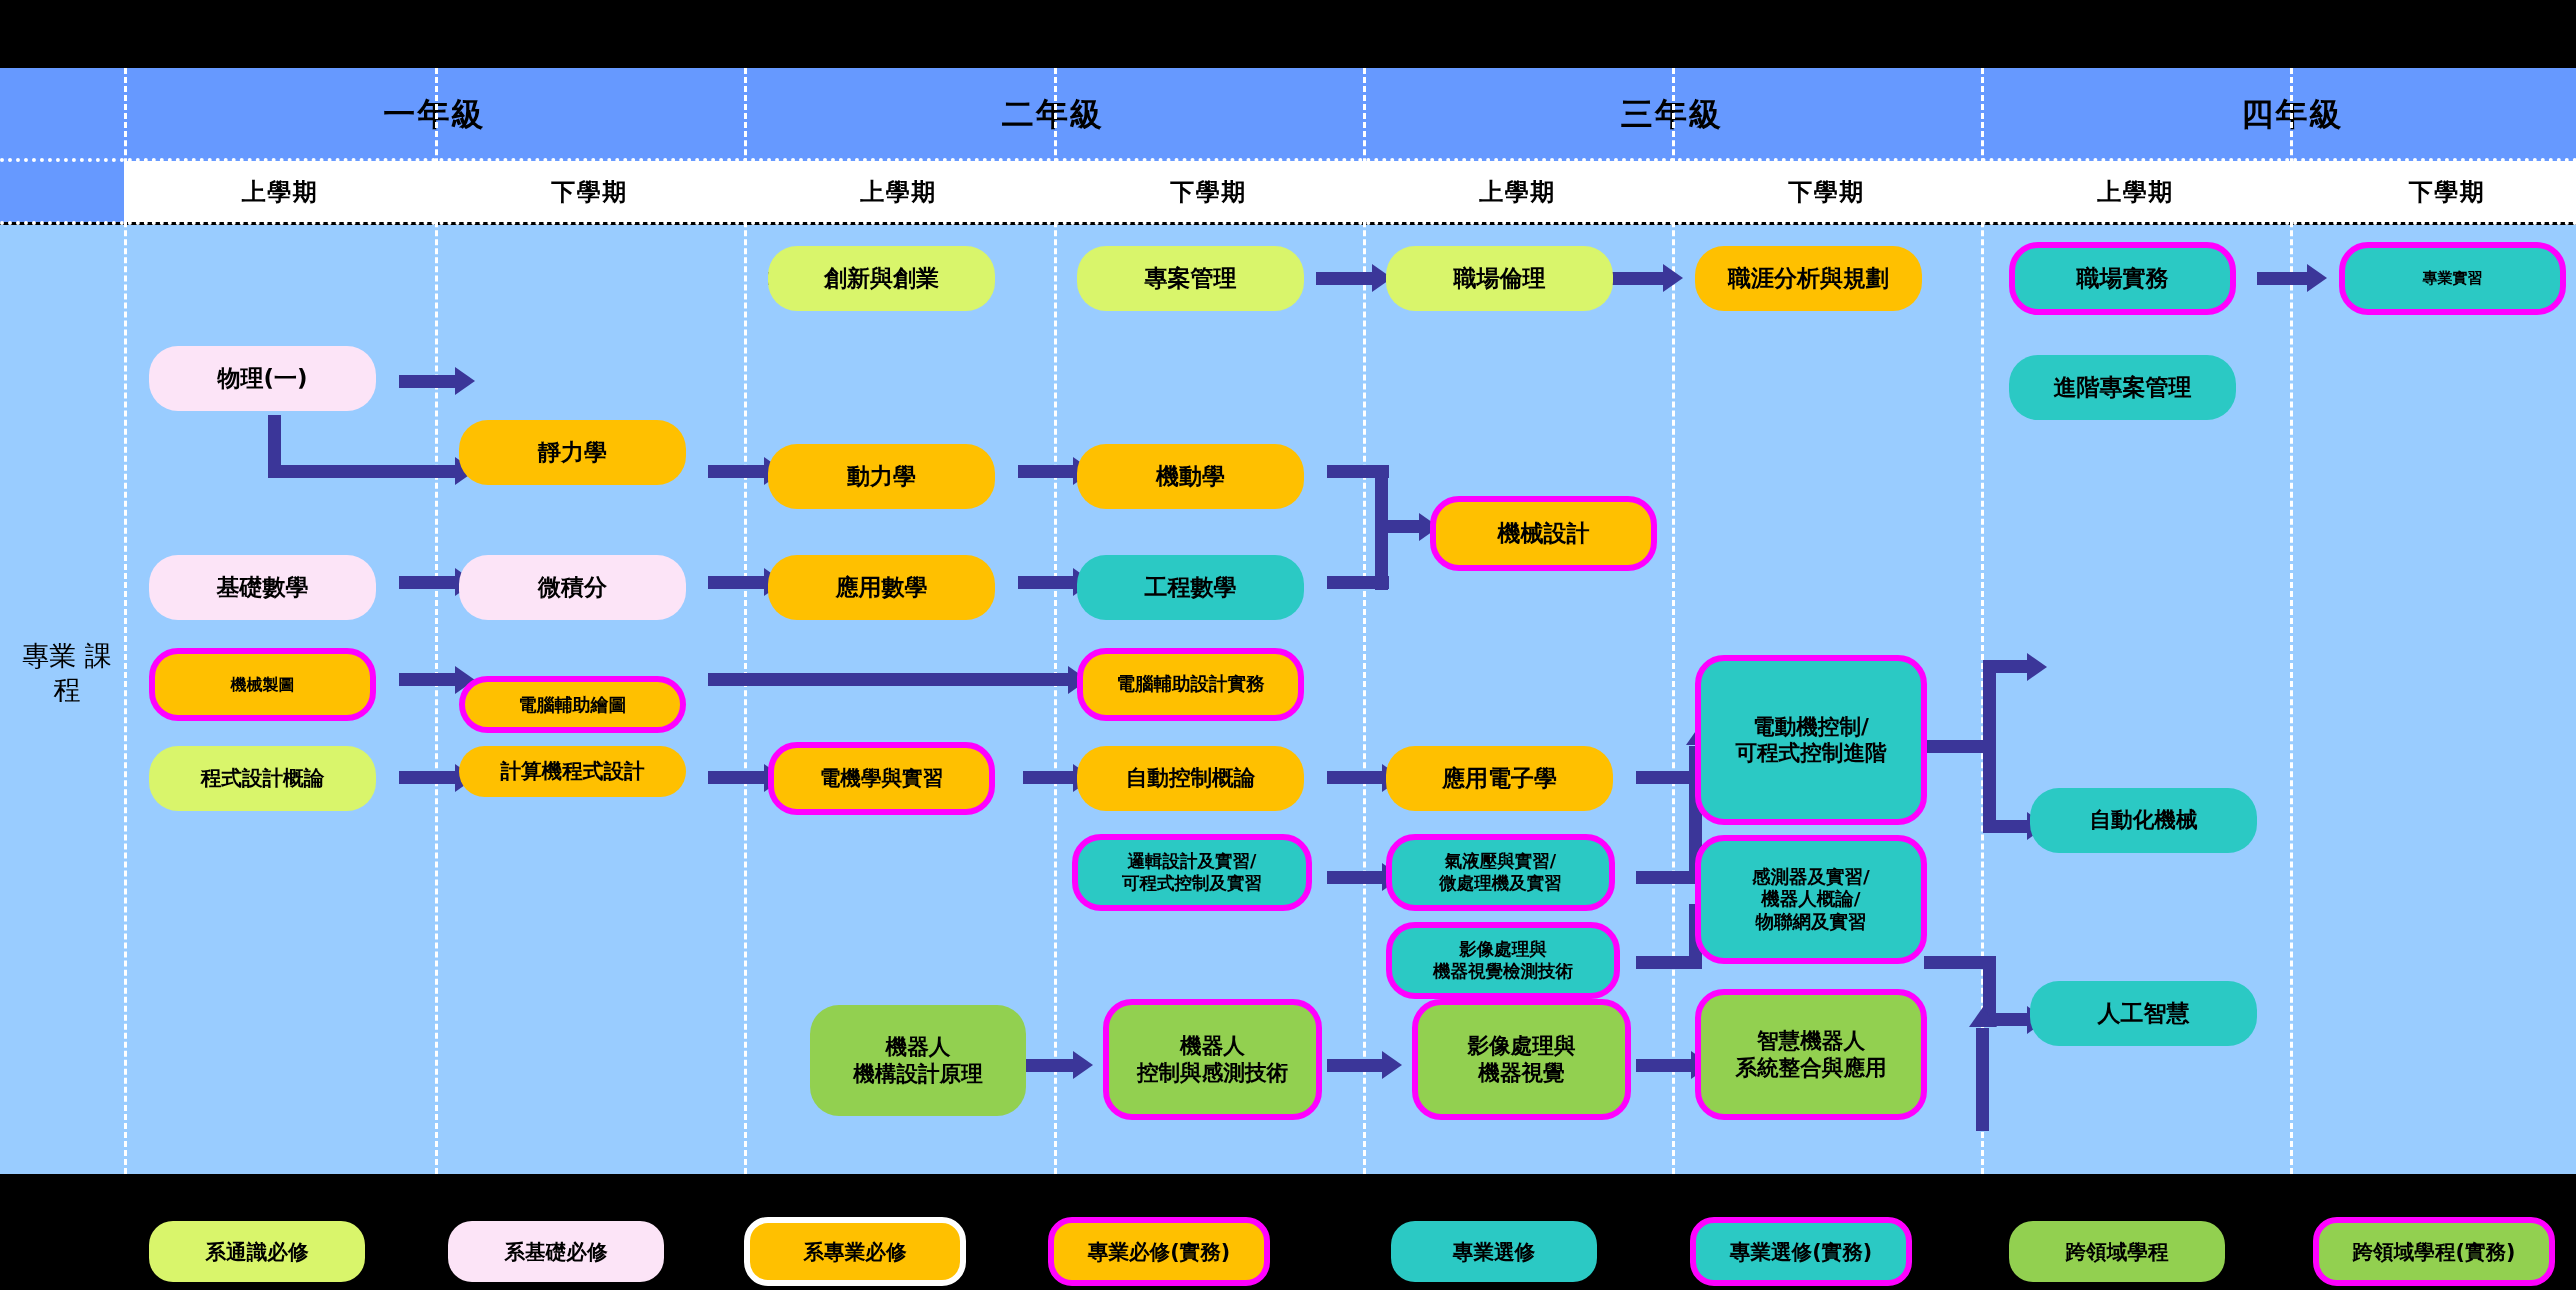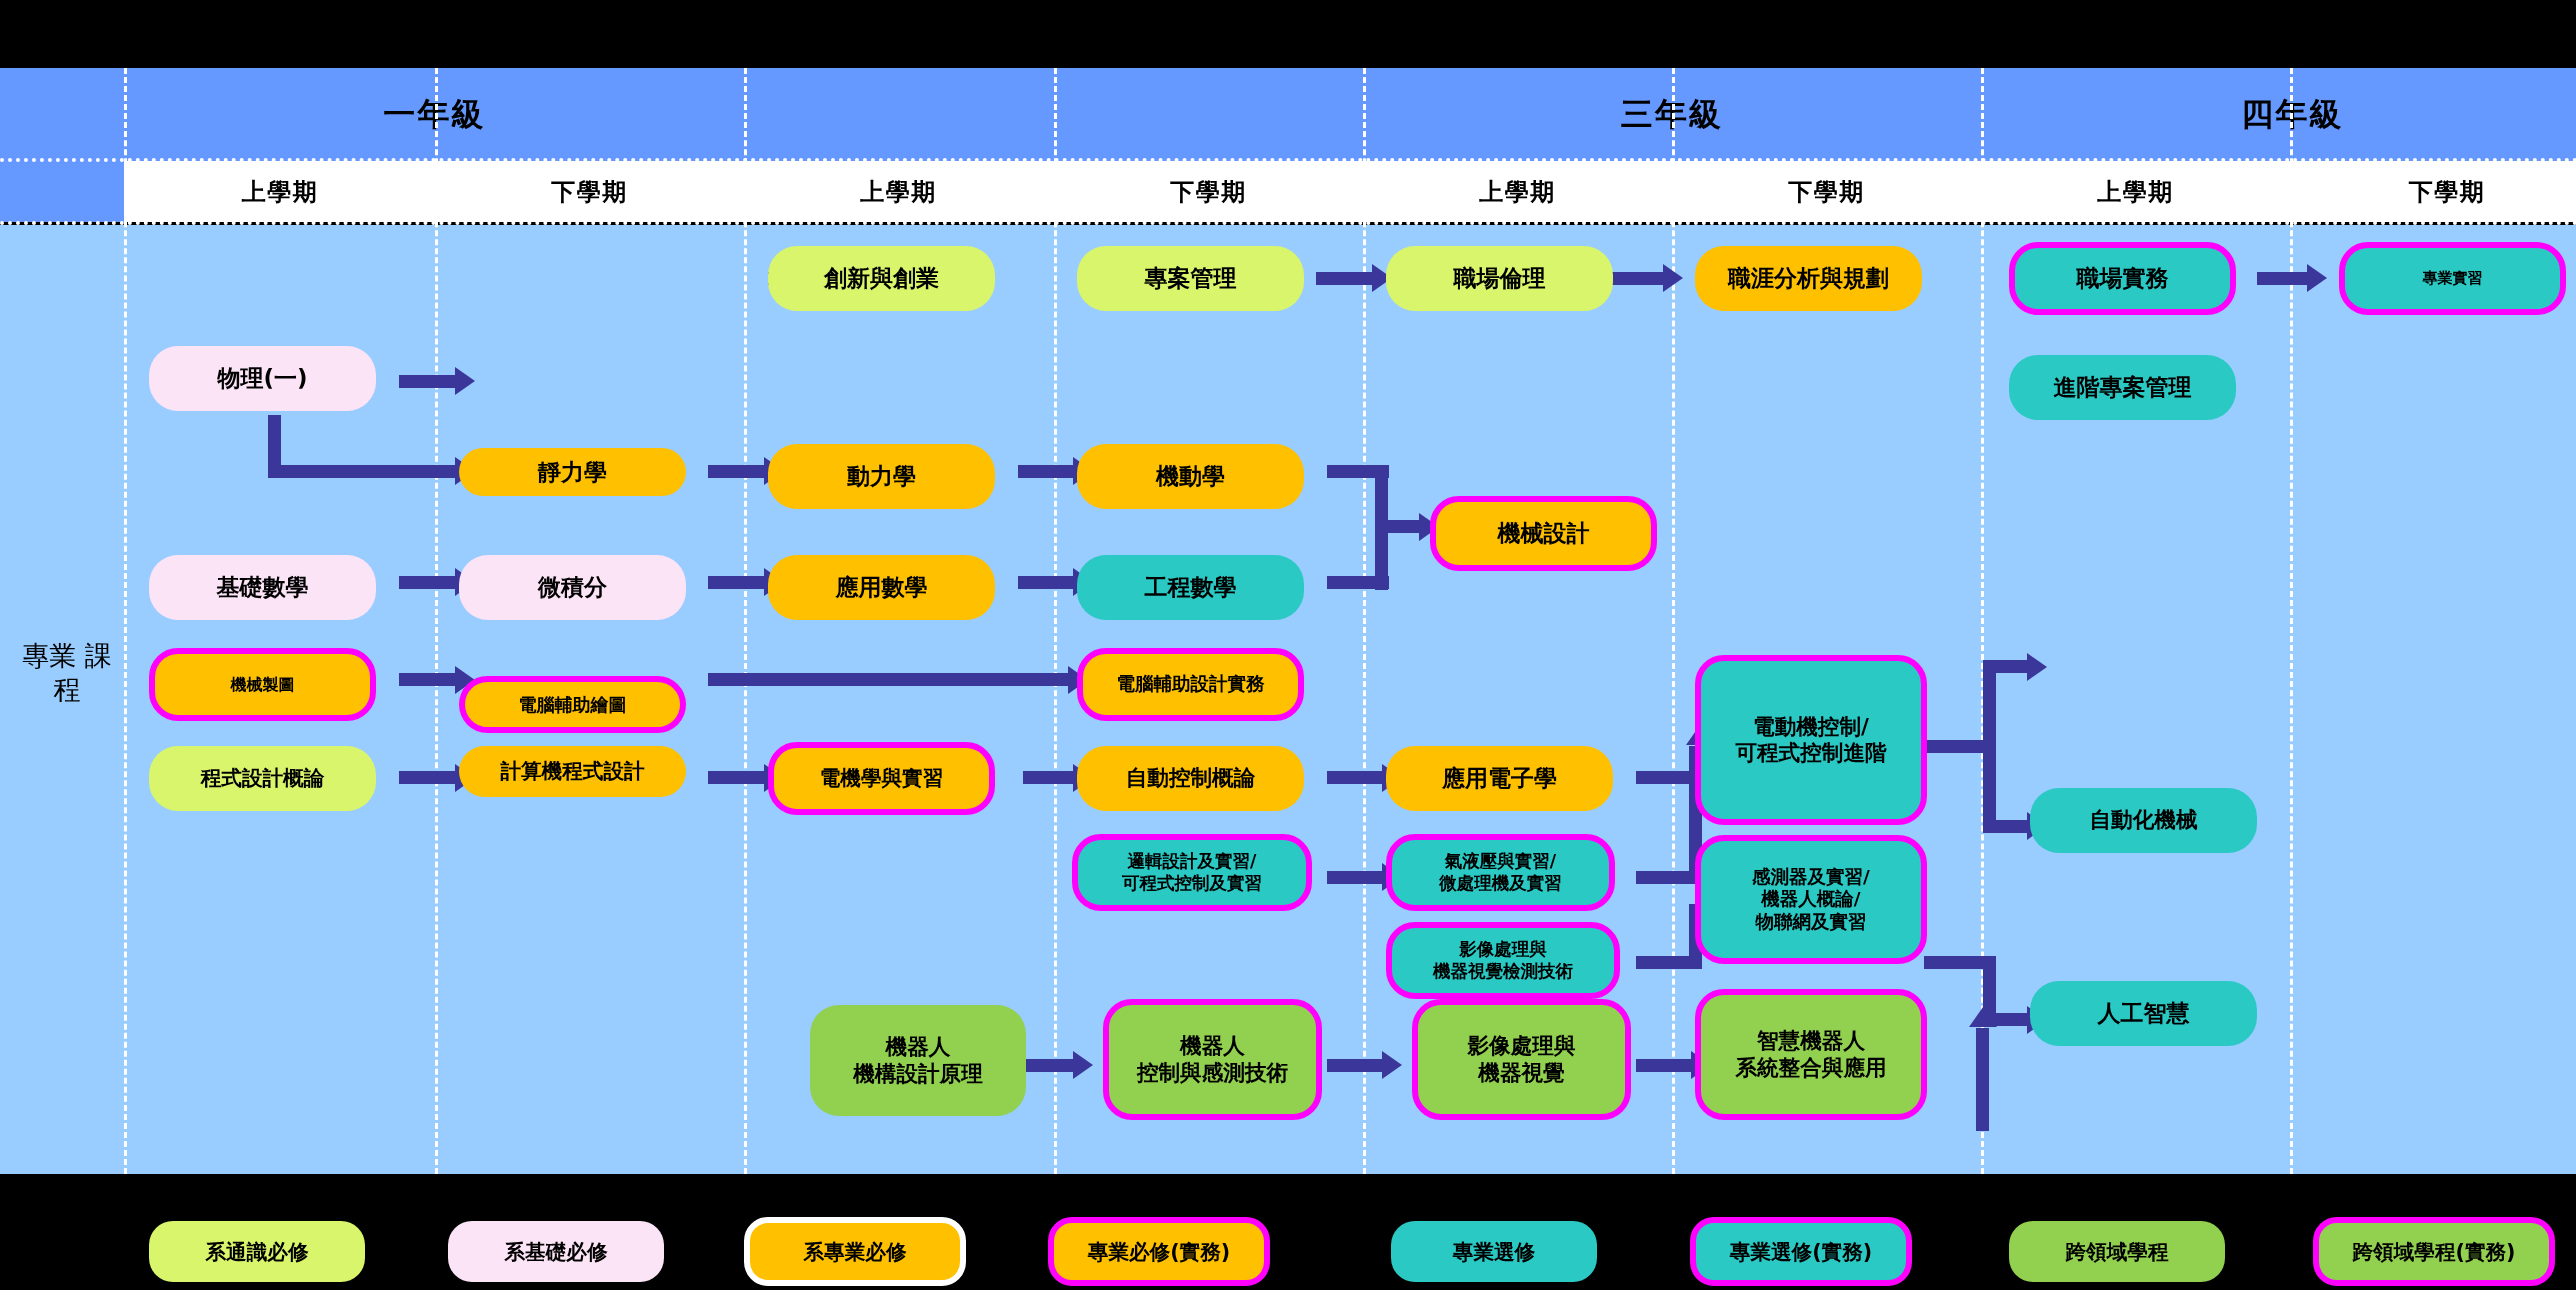--- a/index.html
+++ b/index.html
@@ -54,20 +54,21 @@
 
   <div class="year-band"></div>
   <div class="year-stub"></div>
   <div class="sem-band"></div>
   <div class="body-band"></div>
 
   <div class="hdash-top"></div>
   <div class="hdash-bot"></div>
 
   <div class="year-cell" style="left:124px;width:621px">一年級</div>
+  <div class="year-cell" style="left:744px;width:618px">二年級</div>
   <div class="year-cell" style="left:1363px;width:618px">三年級</div>
   <div class="year-cell" style="left:1981px;width:623px">四年級</div>
 
   <div class="sem-cell" style="left:124px;width:312px">上學期</div>
   <div class="sem-cell" style="left:435px;width:309px">下學期</div>
   <div class="sem-cell" style="left:744px;width:309px">上學期</div>
   <div class="sem-cell" style="left:1054px;width:309px">下學期</div>
   <div class="sem-cell" style="left:1363px;width:309px">上學期</div>
   <div class="sem-cell" style="left:1672px;width:309px">下學期</div>
   <div class="sem-cell" style="left:1981px;width:309px">上學期</div>
@@ -185,21 +186,21 @@
   <div class="box b-green" style="left:768px;top:246px;width:227px;height:65px;font-size:23px">創新與創業</div>
   <div class="box b-green" style="left:1077px;top:246px;width:227px;height:65px;font-size:23px">專案管理</div>
   <div class="box b-green" style="left:1386px;top:246px;width:227px;height:65px;font-size:23px">職場倫理</div>
   <div class="box b-orange" style="left:1695px;top:246px;width:227px;height:65px;font-size:23px">職涯分析與規劃</div>
   <div class="box b-teal mag" style="left:2009px;top:242px;width:227px;height:73px;font-size:23px">職場實務</div>
   <div class="box b-teal mag" style="left:2339px;top:242px;width:227px;height:73px;font-size:15px">專業實習</div>
 
   <div class="box b-pink" style="left:149px;top:346px;width:227px;height:65px;font-size:23px">物理(一)</div>
   <div class="box b-teal" style="left:2009px;top:355px;width:227px;height:65px;font-size:23px">進階專案管理</div>
 
-  <div class="box b-orange" style="left:459px;top:448px;width:227px;height:48px;font-size:23px">靜力學</div>
+  <div class="box b-orange" style="left:459px;top:420px;width:227px;height:65px;font-size:23px">靜力學</div>
   <div class="box b-orange" style="left:768px;top:444px;width:227px;height:65px;font-size:23px">動力學</div>
   <div class="box b-orange" style="left:1077px;top:444px;width:227px;height:65px;font-size:23px">機動學</div>
   <div class="box b-orange mag" style="left:1430px;top:496px;width:227px;height:75px;font-size:23px">機械設計</div>
 
   <div class="box b-pink" style="left:149px;top:555px;width:227px;height:65px;font-size:23px">基礎數學</div>
   <div class="box b-pink" style="left:459px;top:555px;width:227px;height:65px;font-size:23px">微積分</div>
   <div class="box b-orange" style="left:768px;top:555px;width:227px;height:65px;font-size:23px">應用數學</div>
   <div class="box b-teal" style="left:1077px;top:555px;width:227px;height:65px;font-size:23px">工程數學</div>
 
   <div class="box b-orange mag" style="left:149px;top:648px;width:227px;height:73px;font-size:16px">機械製圖</div>

